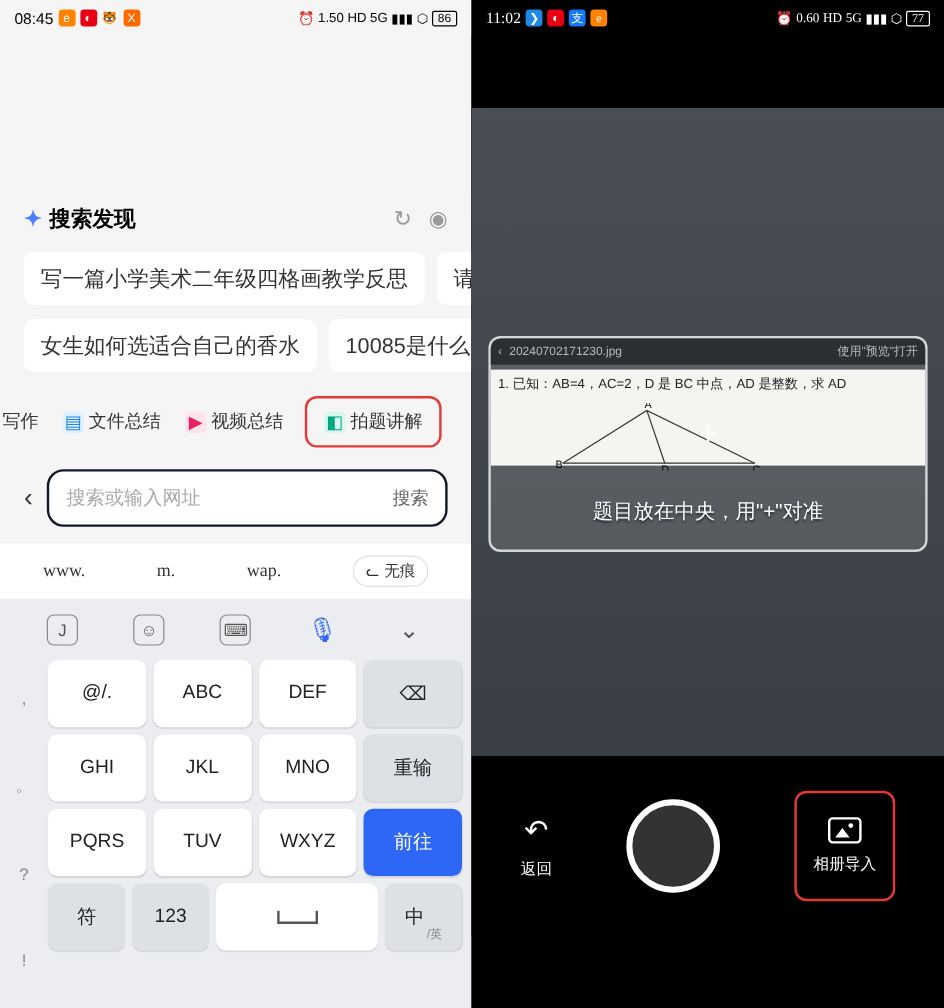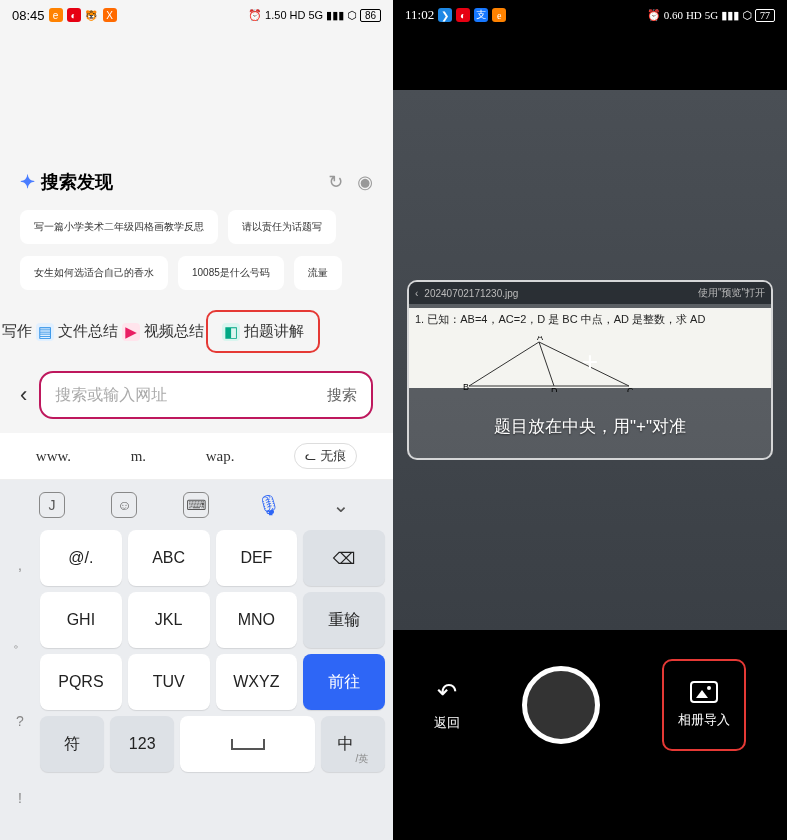--- a/index.html
+++ b/index.html
@@ -64,28 +64,29 @@
     .chips-row {
       display: flex;
       gap: 10px;
       padding: 6px 20px;
       overflow: hidden;
     }
     .chip {
       background: #fff;
       border-radius: 8px;
       padding: 10px 14px;
-      font-size: 10px;
+      font-size: 18px;
       white-space: nowrap;
       color: #333;
     }
     
     .tab-bar {
       display: flex;
       align-items: center;
+      gap: 16px;
       padding: 14px 0 12px 0;
       font-size: 15px;
       overflow: hidden;
     }
     .tab-item { display: flex; align-items: center; gap: 4px; white-space: nowrap; color: #333; padding: 4px 2px;}
     .tab-icon { width: 18px; height: 18px; border-radius: 4px; display: flex; align-items:center; justify-content:center;}
     .tb-blue { background: #e1f0ff; color:#1e88e5;}
     .tb-pink { background: #ffe4ec; color:#e91e63;}
     .tb-teal { background: #d9f5ef; color:#00a884;}
     .highlight-box {
@@ -96,21 +97,21 @@
     
     .search-row {
       display: flex;
       align-items: center;
       gap: 12px;
       padding: 6px 20px 14px;
     }
     .back-arrow { font-size: 22px; color: #333; }
     .search-box {
       flex: 1;
-      border: 2px solid #be185d;
+      border: 2px solid #0f172a;
       border-radius: 14px;
       height: 48px;
       display: flex;
       align-items: center;
       padding: 0 14px;
       background: #fff;
       justify-content: space-between;
     }
     .search-placeholder { color: #aaa; font-size: 16px; }
     .search-btn { color: #666; font-size: 15px; }

